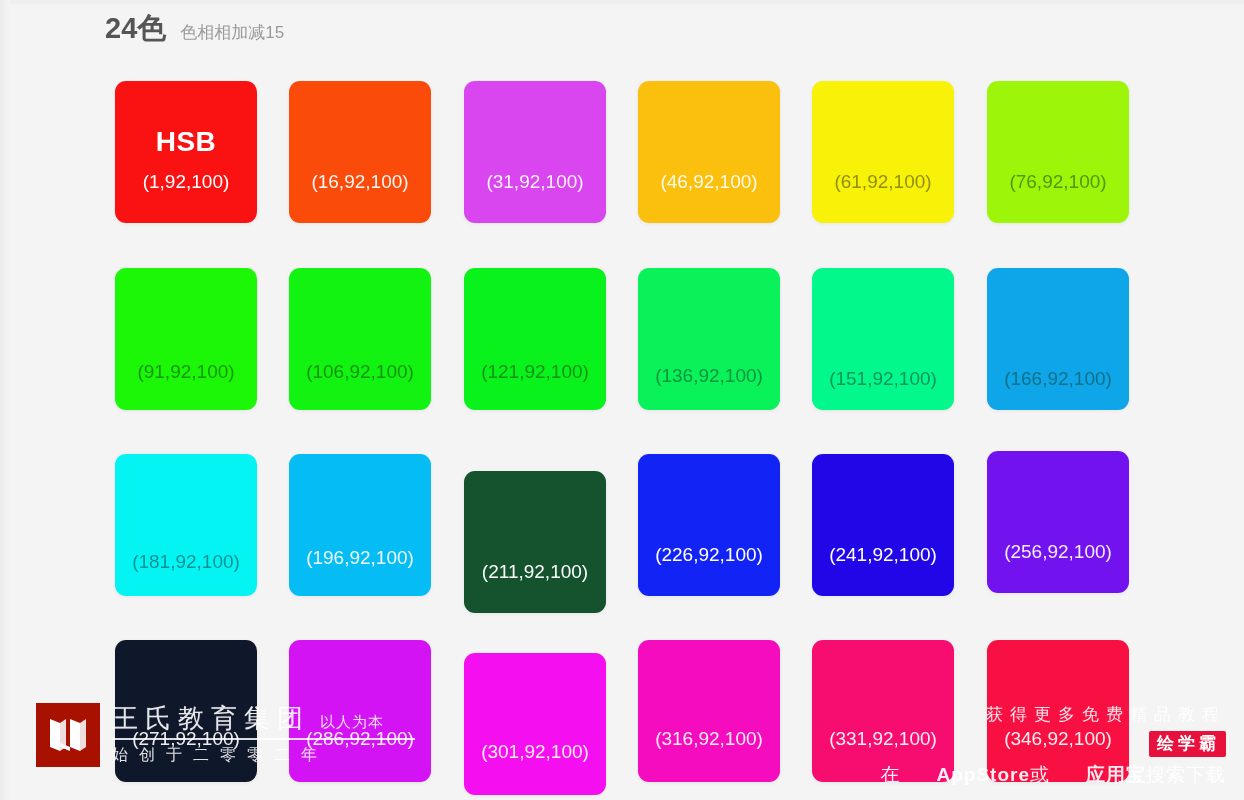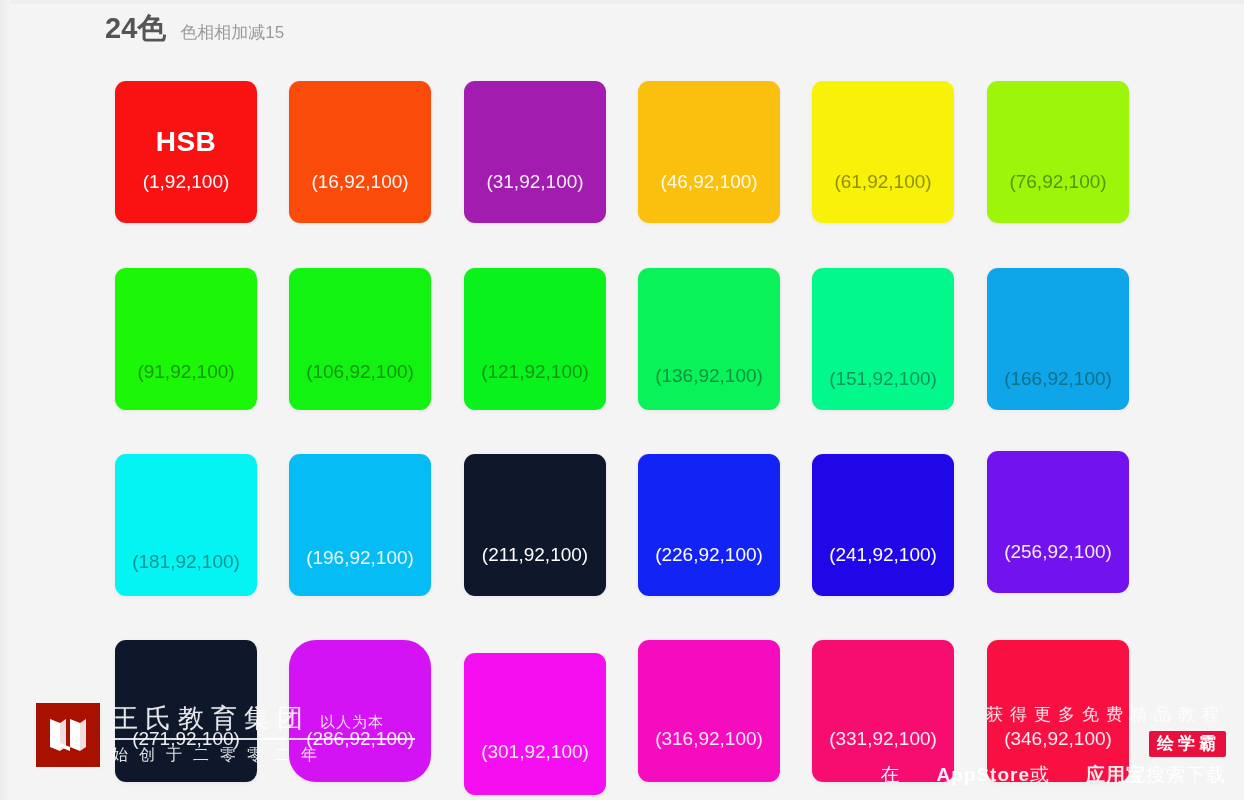--- a/index.html
+++ b/index.html
@@ -191,21 +191,21 @@
   </div>
 
   <div class="grid" id="swatch-grid">
       <div class="swatch" style="left: 0px; top: 0px; background: rgb(250, 17, 18);">
         <div class="swatch-label-main" style="top: 45px;">HSB</div>
         <div class="swatch-label-code" style="top: 90px; color: rgb(255, 255, 255);">(1,92,100)</div>
       </div>
       <div class="swatch" style="left: 174px; top: 0px; background: rgb(251, 75, 11);">
         <div class="swatch-label-code" style="top: 90px; color: rgba(255, 255, 255, 0.95);">(16,92,100)</div>
       </div>
-      <div class="swatch" style="left: 349px; top: 0px; background: #a21caf;">
+      <div class="swatch" style="left: 349px; top: 0px; background: #d946ef;">
         <div class="swatch-label-code" style="top: 90px; color: rgba(255, 255, 255, 0.92);">(31,92,100)</div>
       </div>
       <div class="swatch" style="left: 523px; top: 0px; background: rgb(250, 192, 13);">
         <div class="swatch-label-code" style="top: 90px; color: rgba(255, 255, 255, 0.92);">(46,92,100)</div>
       </div>
       <div class="swatch" style="left: 697px; top: 0px; background: rgb(247, 242, 8);">
         <div class="swatch-label-code" style="top: 90px; color: rgba(60, 60, 10, 0.55);">(61,92,100)</div>
       </div>
       <div class="swatch" style="left: 872px; top: 0px; background: rgb(157, 245, 9);">
         <div class="swatch-label-code" style="top: 90px; color: rgba(30, 70, 10, 0.55);">(76,92,100)</div>
@@ -227,36 +227,36 @@
       </div>
       <div class="swatch" style="left: 872px; top: 187px; background: #0ea5e9;">
         <div class="swatch-label-code" style="top: 100px; color: rgba(10, 75, 65, 0.58);">(166,92,100)</div>
       </div>
       <div class="swatch" style="left: 0px; top: 373px; background: rgb(4, 244, 244);">
         <div class="swatch-label-code" style="top: 97px; color: rgba(10, 75, 75, 0.58);">(181,92,100)</div>
       </div>
       <div class="swatch" style="left: 174px; top: 373px; background: rgb(5, 189, 244);">
         <div class="swatch-label-code" style="top: 93px; color: rgba(255, 255, 255, 0.92);">(196,92,100)</div>
       </div>
-      <div class="swatch" style="left: 349px; top: 373px; background: #0f172a;">
+      <div class="swatch" style="left: 349px; top: 390px; background: #14532d;">
         <div class="swatch-label-code" style="top: 90px; color: rgb(255, 255, 255);">(211,92,100)</div>
       </div>
       <div class="swatch" style="left: 523px; top: 373px; background: rgb(18, 36, 245); text-decoration: underline;">
         <div class="swatch-label-code" style="top: 90px; color: rgb(255, 255, 255);">(226,92,100)</div>
       </div>
       <div class="swatch" style="left: 697px; top: 373px; background: rgb(33, 7, 232);">
         <div class="swatch-label-code" style="top: 90px; color: rgb(255, 255, 255);">(241,92,100)</div>
       </div>
       <div class="swatch" style="left: 872px; top: 370px; background: rgb(114, 18, 238); padding-left: 44px;">
         <div class="swatch-label-code" style="top: 90px; color: rgba(255, 255, 255, 0.92);">(256,92,100)</div>
       </div>
       <div class="swatch" style="left: 0px; top: 559px; background: #0f172a;">
         <div class="swatch-label-code" style="top: 88px; color: rgba(255, 255, 255, 0.92);">(271,92,100)</div>
       </div>
-      <div class="swatch" style="left: 174px; top: 559px; background: rgb(212, 19, 245); border-radius: 27px;">
+      <div class="swatch" style="left: 174px; top: 559px; background: rgb(212, 19, 245);">
         <div class="swatch-label-code" style="top: 88px; color: rgba(255, 255, 255, 0.92);">(286,92,100)</div>
       </div>
       <div class="swatch" style="left: 349px; top: 572px; background: rgb(245, 14, 240);">
         <div class="swatch-label-code" style="top: 88px; color: rgba(255, 255, 255, 0.92);">(301,92,100)</div>
       </div>
       <div class="swatch" style="left: 523px; top: 559px; background: rgb(244, 12, 190);">
         <div class="swatch-label-code" style="top: 88px; color: rgba(255, 255, 255, 0.92);">(316,92,100)</div>
       </div>
       <div class="swatch" style="left: 697px; top: 559px; background: rgb(247, 13, 112);">
         <div class="swatch-label-code" style="top: 88px; color: rgba(255, 255, 255, 0.92);">(331,92,100)</div>

